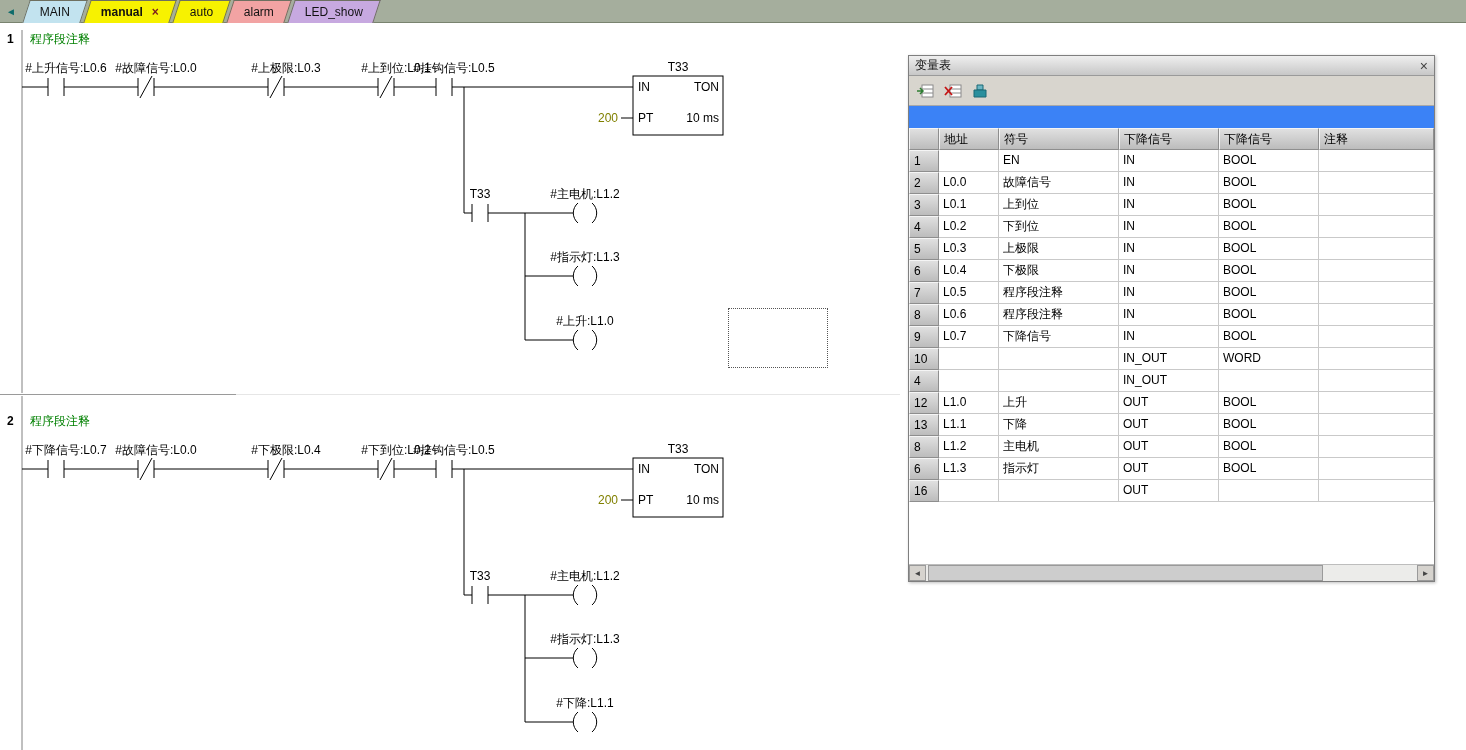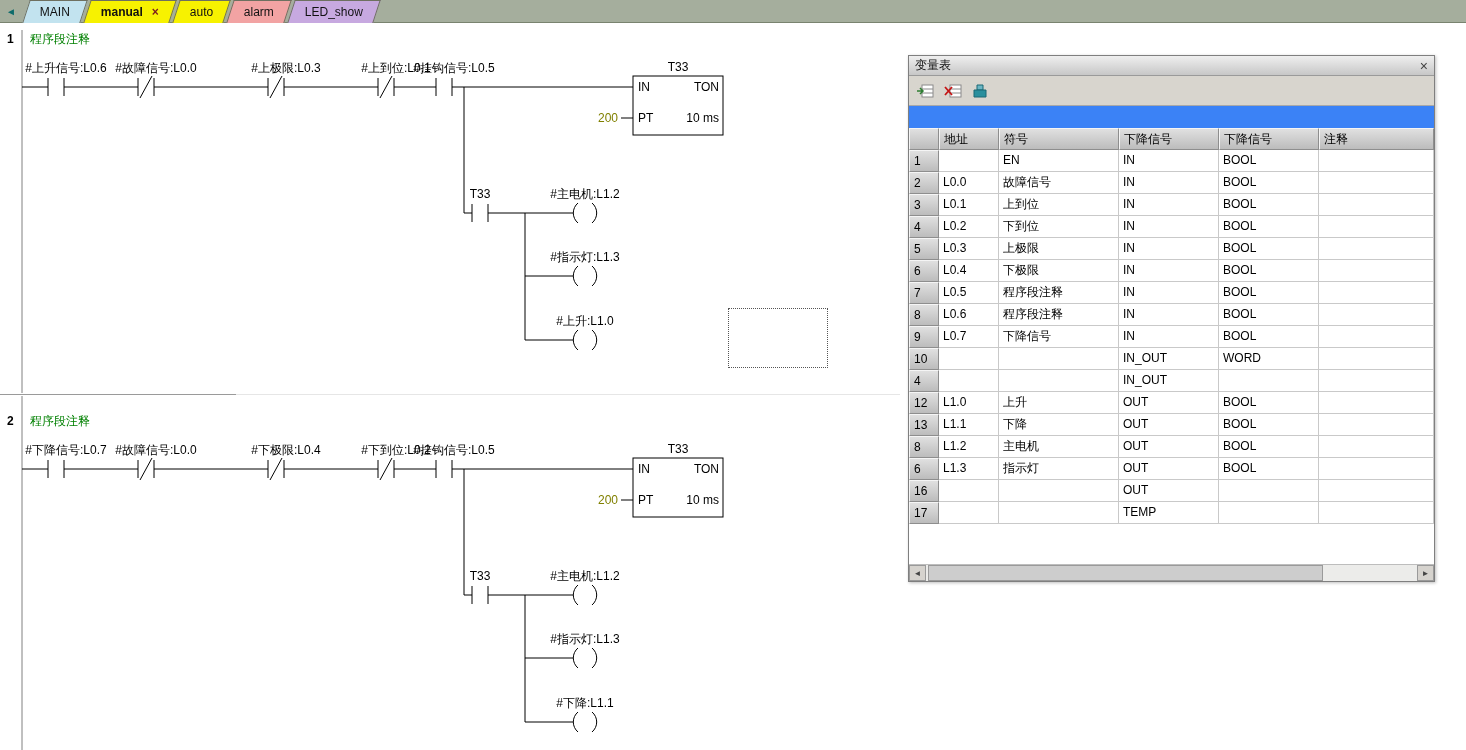--- a/index.html
+++ b/index.html
@@ -380,28 +380,20 @@
           <div class="vt-cell"></div>
         </div>
         <div class="vt-row">
           <div class="vt-cell vt-gray">16</div>
           <div class="vt-cell"></div>
           <div class="vt-cell"></div>
           <div class="vt-cell">OUT</div>
           <div class="vt-cell"></div>
           <div class="vt-cell"></div>
         </div>
-        <div class="vt-row">
-          <div class="vt-cell vt-gray">17</div>
-          <div class="vt-cell"></div>
-          <div class="vt-cell"></div>
-          <div class="vt-cell">TEMP</div>
-          <div class="vt-cell"></div>
-          <div class="vt-cell"></div>
-        </div>
       </div>
   </div>
   <div class="filler"></div>
   <div class="hscroll">
     <div class="sbtn">◄</div>
     <div class="sthumb"></div>
     <div class="sbtn right">►</div>
   </div>
 </div>
 

